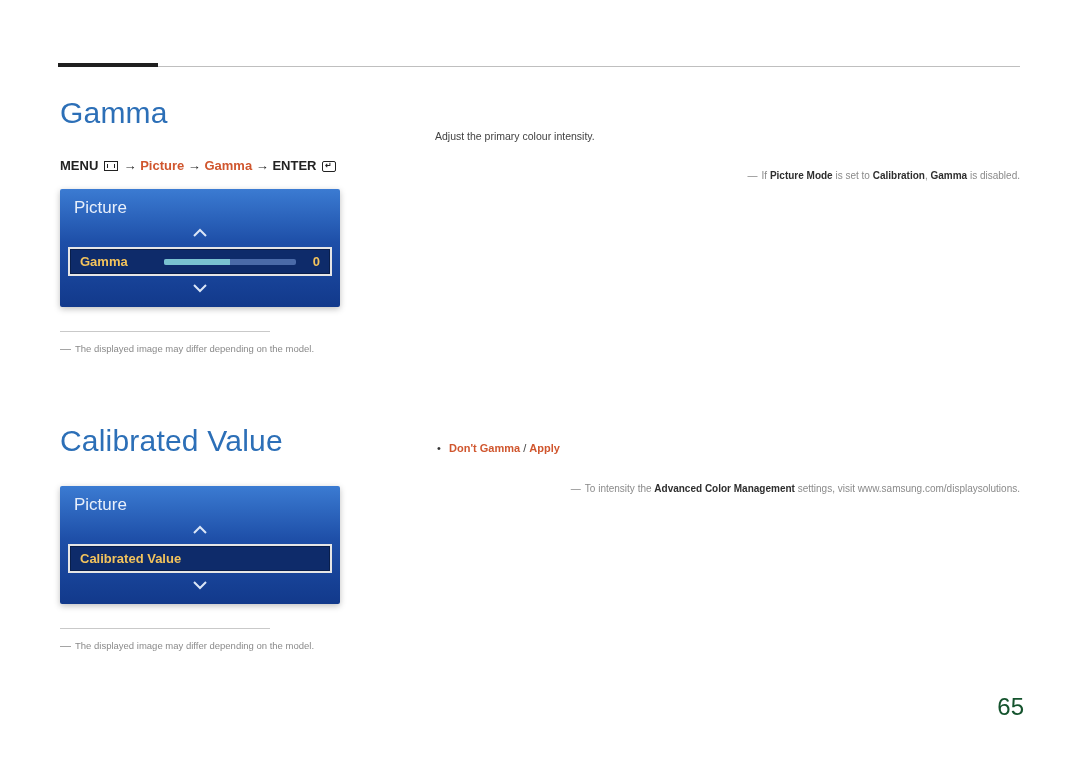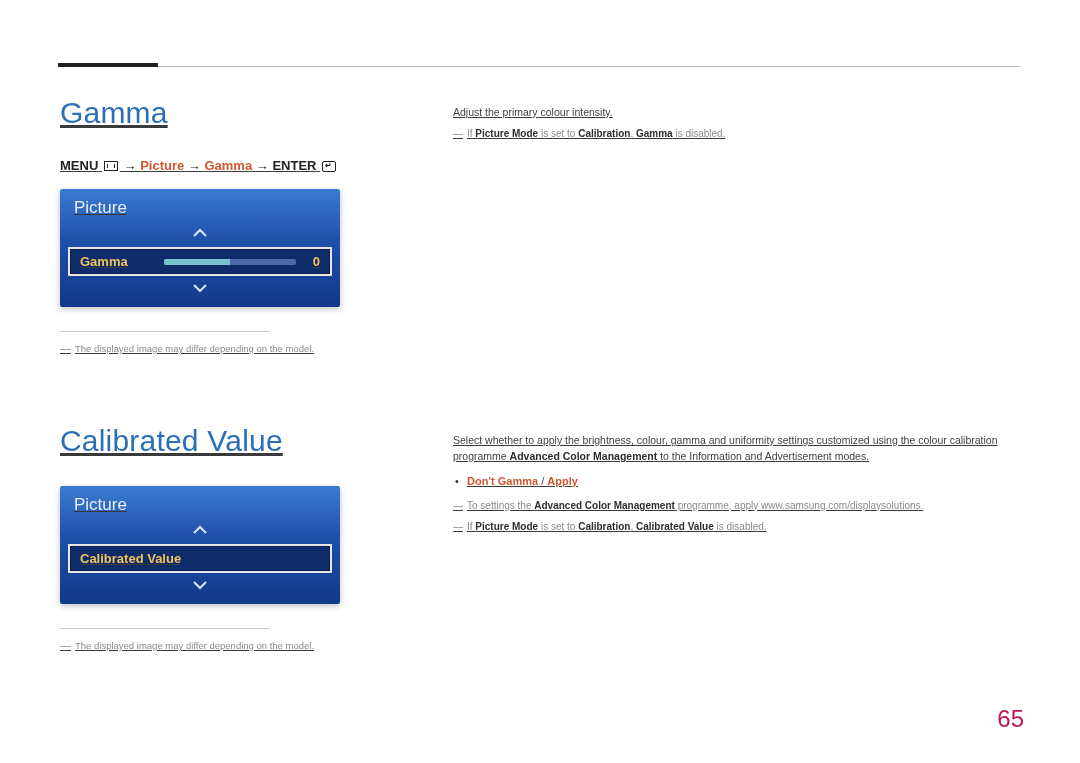--- a/index.html
+++ b/index.html
@@ -26,23 +26,22 @@
   .top-rule-accent {
     position: absolute;
     top: 63px;
     left: 58px;
     width: 100px;
     height: 4px;
     background: #1f1f1f;
   }
   .section {
     display: flex;
-    gap: 58px;
+    gap: 40px;
     margin-top: 36px;
-    text-decoration: underline;
   }
   .left-col { width: 335px; flex: 0 0 335px; }
   .right-col { flex: 1; padding-top: 8px; font-size: 10.5px; line-height: 1.55; color: #424242; }
   h1.title {
     font-size: 30px;
     font-weight: 400;
     color: #2c6fb7;
     letter-spacing: 0.2px;
     margin-bottom: 28px;
   }
@@ -140,33 +139,33 @@
     border: none; border-top: 1px solid #c9c9c9;
     width: 210px;
     margin-top: 24px;
     margin-bottom: 10px;
   }
   .note-foot {
     font-size: 9.5px;
     color: #8a8a8a;
   }
   .note-foot .dash { color: #8a8a8a; margin-right: 4px; font-size: 11px; }
-  .right-col p { margin-bottom: 6px; }
-  .right-col .inline-note { color: #8a8a8a; font-size: 10px; }
+  .right-col p { margin-bottom: 6px; margin-top: 24px; }
+  .right-col .inline-note { color: #8a8a8a; font-size: 10px; text-align: right; }
   .right-col .dash { color: #8a8a8a; margin-right: 4px; }
   .right-col .accent { color: #d0562e; font-weight: 700; }
   .right-col b { color: #2e2e2e; font-weight: 700; }
   .bullet-line { padding-left: 14px; position: relative; font-size: 11px; margin: 8px 0; }
   .bullet-line::before { content: "•"; position: absolute; left: 2px; top: 0; color: #333; }
   .page-number {
     position: absolute;
     right: 56px;
-    bottom: 30px;
+    bottom: 42px;
     font-size: 24px;
-    color: #be185d;
+    color: #14532d;
     font-weight: 300;
   }
   .section2 { margin-top: 70px; }
 </style>
 </head>
 <body>
 
 <div class="page">
   <div class="top-rule"></div>
   <div class="top-rule-accent"></div>
@@ -246,29 +245,23 @@
         <div class="osd-spacer"></div>
       </div>
 
       <hr class="thin-rule">
       <div class="note-foot">
         <span class="dash">―</span><span>The displayed image may differ depending on the model.</span>
       </div>
     </div>
 
     <div class="right-col">
-      <p>
-        <span>Select whether to apply the brightness, colour, gamma and uniformity settings customized using the colour calibration programme </span><b>Advanced Color Management</b><span> to the Information and Advertisement modes.</span>
-      </p>
       <div class="bullet-line">
         <span class="accent">Don't Gamma</span><span> / </span><span class="accent">Apply</span>
       </div>
       <p class="inline-note">
-        <span class="dash">―</span><span>To settings the </span><b>Advanced Color Management</b><span> programme, apply www.samsung.com/displaysolutions.</span>
-      </p>
-      <p class="inline-note">
-        <span class="dash">―</span><span>If </span><b>Picture Mode</b><span> is set to </span><b>Calibration</b><span>, </span><b>Calibrated Value</b><span> is disabled.</span>
+        <span class="dash">―</span><span>To intensity the </span><b>Advanced Color Management</b><span> settings, visit www.samsung.com/displaysolutions.</span>
       </p>
     </div>
   </div>
 
   <div class="page-number">65</div>
 </div>
 
 </body></html>

